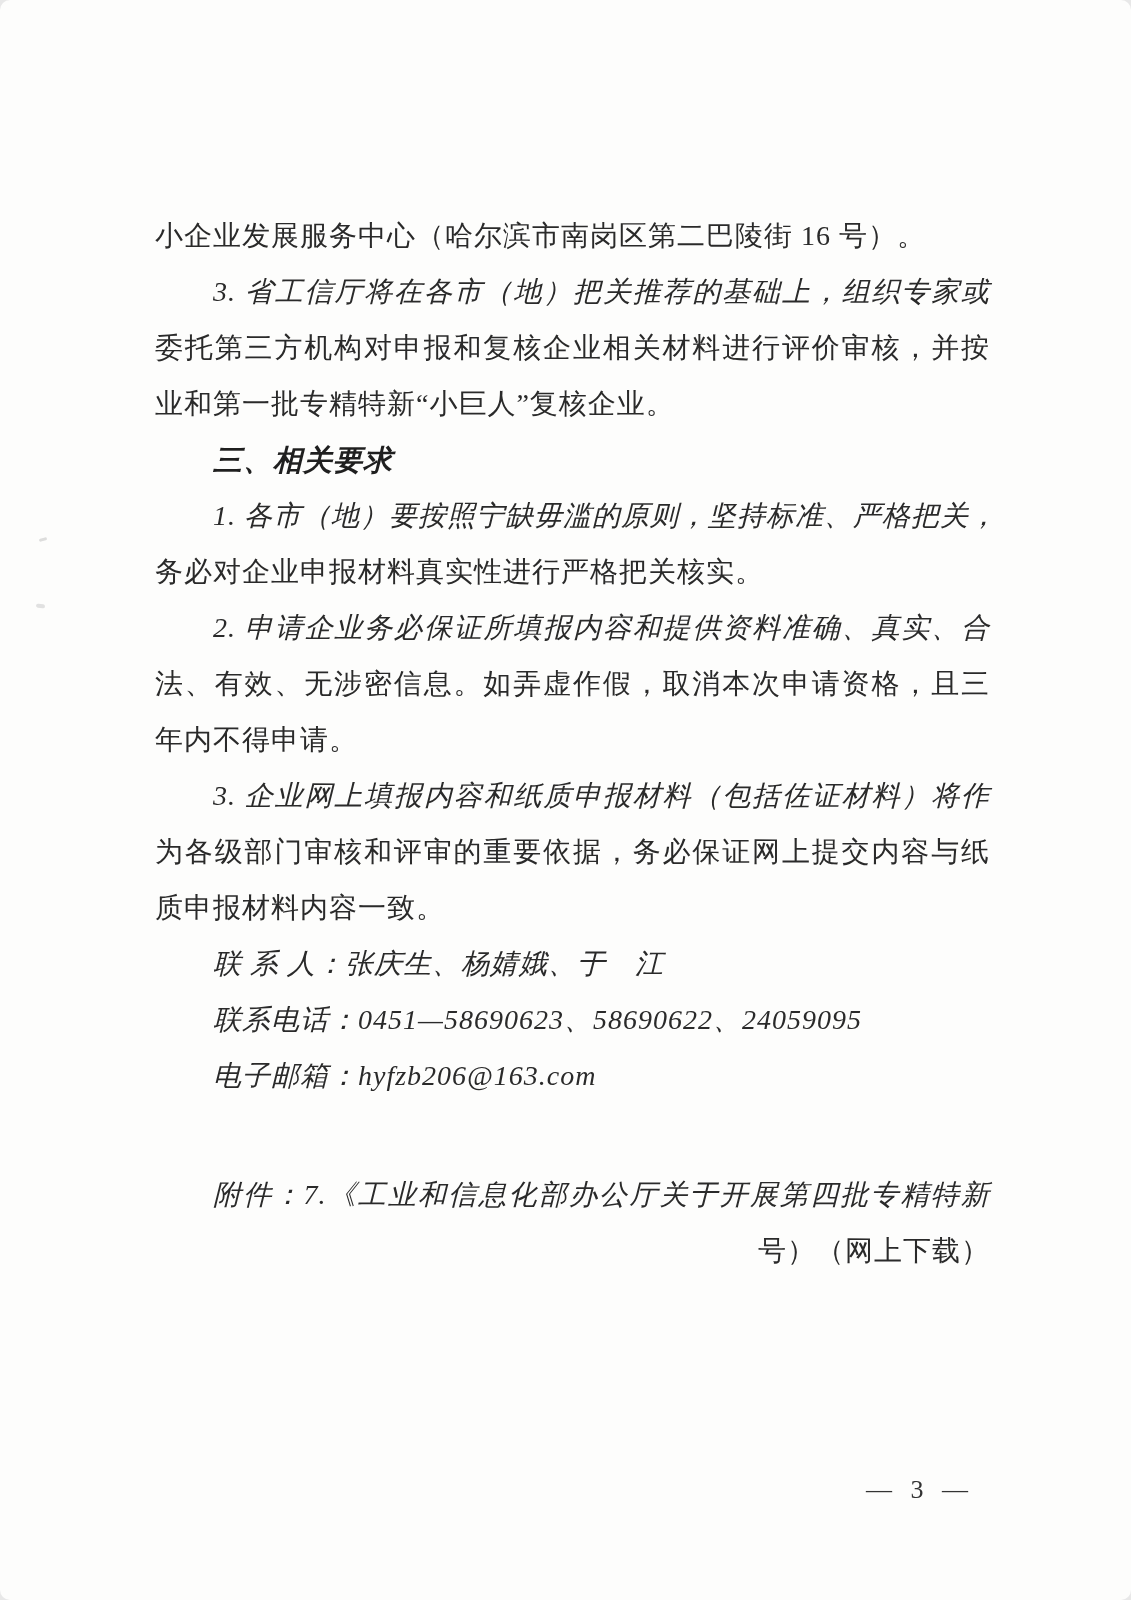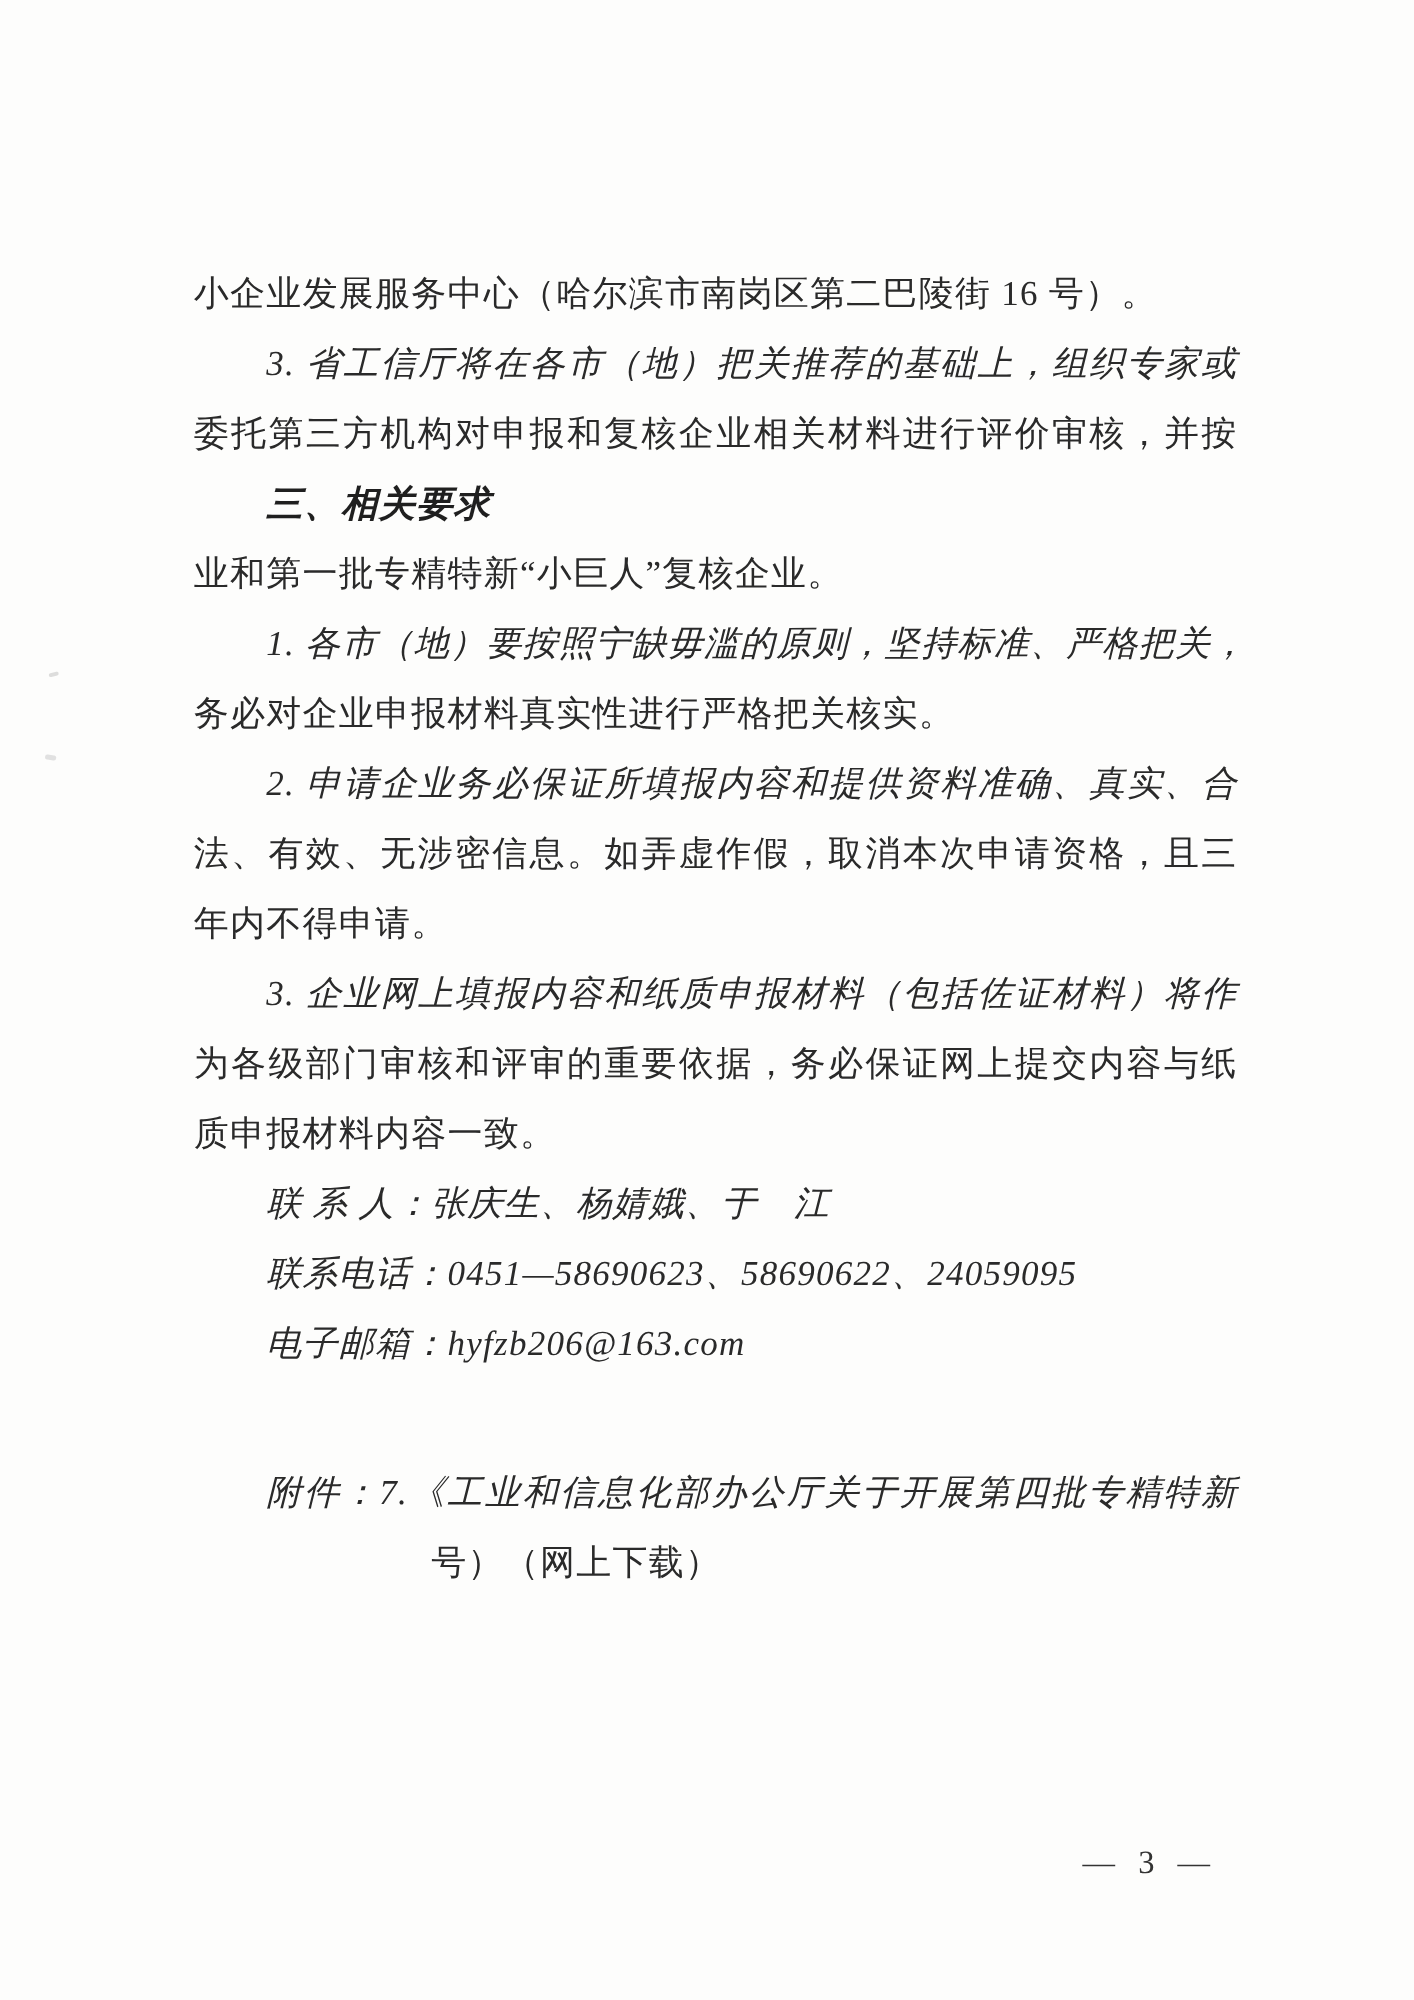--- a/index.html
+++ b/index.html
@@ -8,20 +8,21 @@
     background: #e8e8e8;
   }
   .page {
     position: relative;
     width: 1131px;
     height: 1600px;
     margin: 0 auto;
     background: #fdfdfc;
     overflow: hidden;
     font-family: "Liberation Serif", "DejaVu Serif", serif;
+    border-radius: 10px;
   }
   .content {
     position: absolute;
     left: 155px;
     top: 208px;
     width: 835px;
   }
   .line {
     height: 56px;
     line-height: 56px;
@@ -34,21 +35,21 @@
   .j {
     text-align: justify;
     text-align-last: justify;
   }
   .heading {
     font-weight: 700;
     font-family: "Liberation Sans", "DejaVu Sans", sans-serif;
     font-size: 29px;
     color: #1f1f1f;
   }
-  .attach { padding-left: 190px; }
+  .attach { padding-left: 190px; text-align: right; }
   .spacer { height: 63px; }
   .page-number {
     position: absolute;
     top: 1470px;
     left: 840px;
     width: 160px;
     height: 40px;
     line-height: 40px;
     text-align: center;
     font-size: 26px;
@@ -68,22 +69,22 @@
 
 <div class="page">
 
   <span class="artifact a1"></span>
   <span class="artifact a2"></span>
 
   <div class="content">
     <div class="line">小企业发展服务中心（哈尔滨市南岗区第二巴陵街 16 号）。</div>
     <div class="line indent j">3. 省工信厅将在各市（地）把关推荐的基础上，组织专家或</div>
     <div class="line j">委托第三方机构对申报和复核企业相关材料进行评价审核，并按</div>
+    <div class="line">业和第一批专精特新“小巨人”复核企业。</div>
     <div class="line indent heading">三、相关要求</div>
-    <div class="line">业和第一批专精特新“小巨人”复核企业。</div>
     <div class="line indent j">1. 各市（地）要按照宁缺毋滥的原则，坚持标准、严格把关，</div>
     <div class="line">务必对企业申报材料真实性进行严格把关核实。</div>
     <div class="line indent j">2. 申请企业务必保证所填报内容和提供资料准确、真实、合</div>
     <div class="line j">法、有效、无涉密信息。如弄虚作假，取消本次申请资格，且三</div>
     <div class="line">年内不得申请。</div>
     <div class="line indent j">3. 企业网上填报内容和纸质申报材料（包括佐证材料）将作</div>
     <div class="line j">为各级部门审核和评审的重要依据，务必保证网上提交内容与纸</div>
     <div class="line">质申报材料内容一致。</div>
     <div class="line indent">联 系 人：张庆生、杨婧娥、于　江</div>
     <div class="line indent">联系电话：0451—58690623、58690622、24059095</div>

